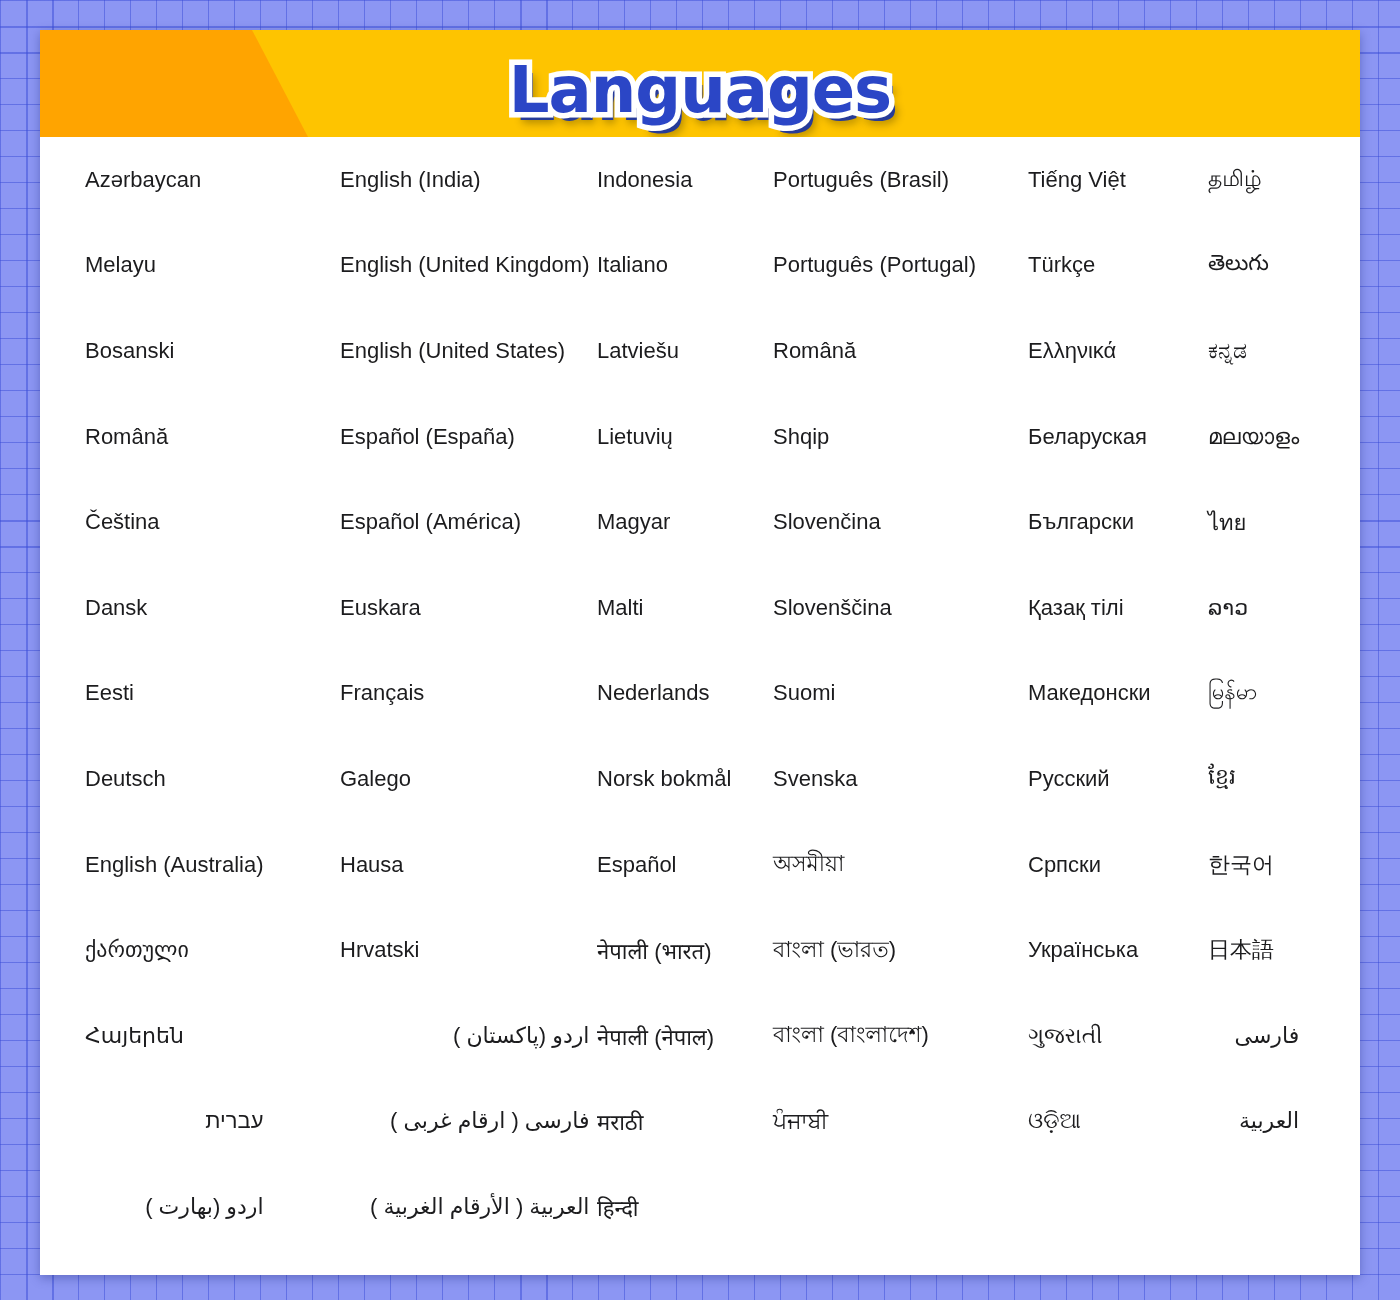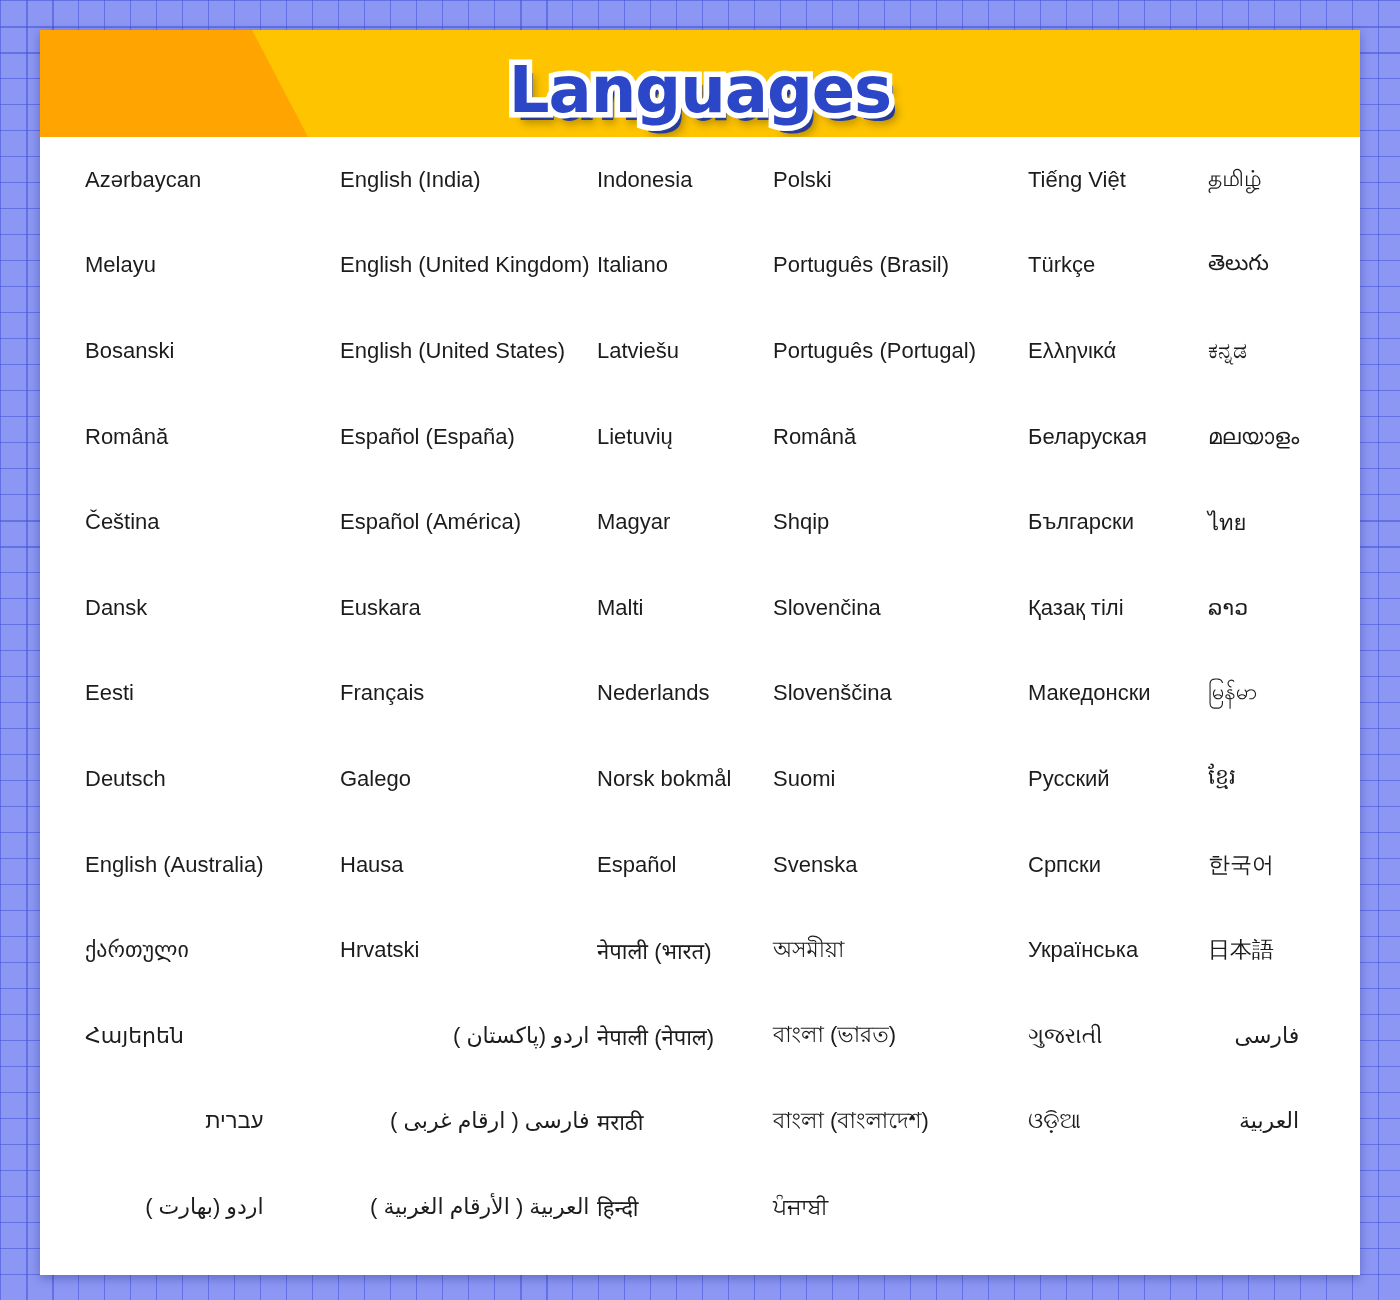--- a/index.html
+++ b/index.html
@@ -163,21 +163,20 @@
           <div class="lang-item" dir="auto">Malti</div>
           <div class="lang-item" dir="auto">Nederlands</div>
           <div class="lang-item" dir="auto">Norsk bokmål</div>
           <div class="lang-item" dir="auto">Español</div>
           <div class="lang-item" dir="auto">नेपाली (भारत)</div>
           <div class="lang-item" dir="auto">नेपाली (नेपाल)</div>
           <div class="lang-item" dir="auto">मराठी</div>
           <div class="lang-item" dir="auto">हिन्दी</div>
         </div>
       <div class="col col-4">
-          <div class="lang-item" dir="auto">Polski</div>
           <div class="lang-item" dir="auto">Português (Brasil)</div>
           <div class="lang-item" dir="auto">Português (Portugal)</div>
           <div class="lang-item" dir="auto">Română</div>
           <div class="lang-item" dir="auto">Shqip</div>
           <div class="lang-item" dir="auto">Slovenčina</div>
           <div class="lang-item" dir="auto">Slovenščina</div>
           <div class="lang-item" dir="auto">Suomi</div>
           <div class="lang-item" dir="auto">Svenska</div>
           <div class="lang-item" dir="auto">অসমীয়া</div>
           <div class="lang-item" dir="auto">বাংলা (ভারত)</div>

